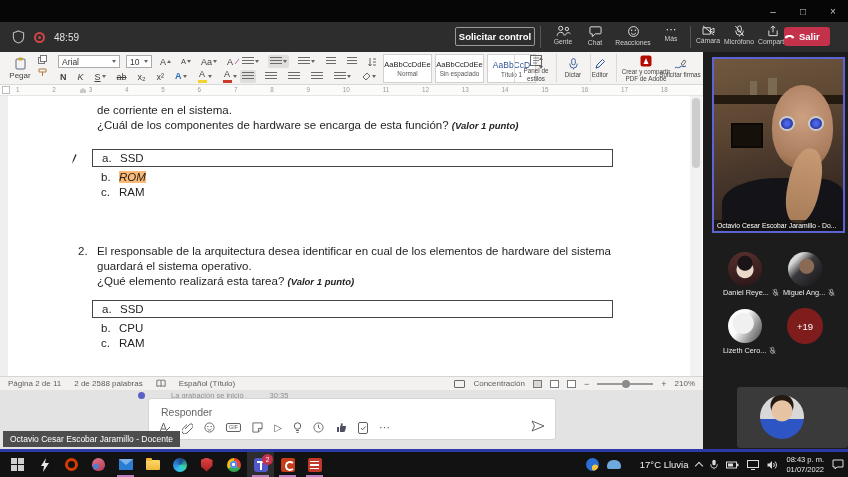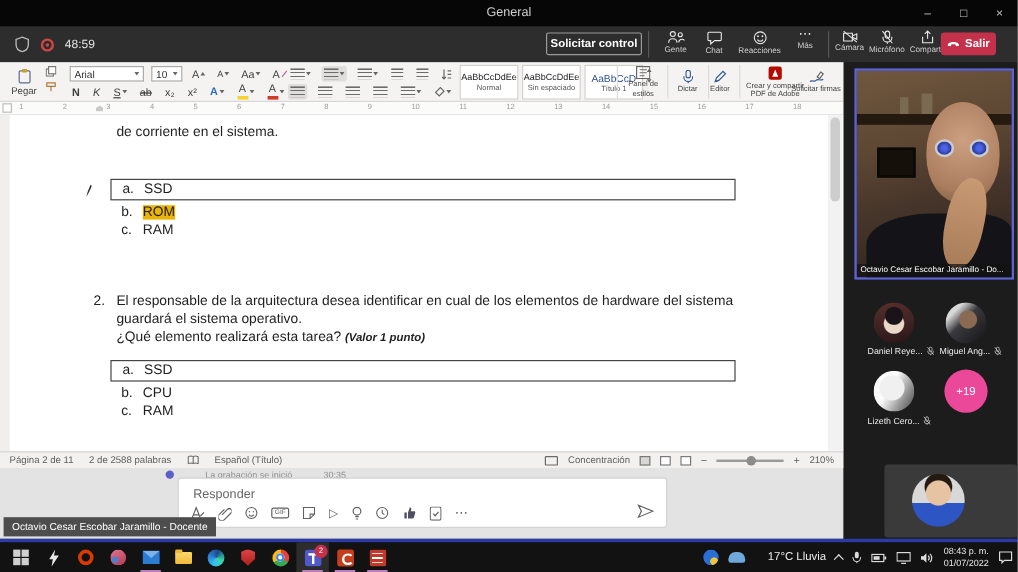--- a/index.html
+++ b/index.html
@@ -17,21 +17,21 @@
   .meetbar{position:absolute;left:0;top:22px;width:848px;height:30px;background:#2e2d2d;}
   .mb-left{position:absolute;left:12px;top:0;height:30px;display:flex;align-items:center;gap:9px;color:#c9c9c9;justify-content:flex-end;}
   .rec{width:11px;height:11px;border:2px solid #cf4646;border-radius:50%;position:relative;}
   .rec::after{content:"";position:absolute;left:2px;top:2px;width:3px;height:3px;border-radius:50%;background:#cf4646;}
   .timer{color:#e2e2e2;font-size:10px;}
   .req-btn{position:absolute;left:455px;top:5px;width:80px;height:19px;border:1px solid #9a9a9a;border-radius:2px;color:#fff;font-size:9.5px;font-weight:bold;display:flex;align-items:center;justify-content:center;}
   .mb-sep{position:absolute;top:4px;width:1px;height:22px;background:#565656;}
   .mb-icons{position:absolute;top:3px;display:flex;}
   .mb-item{display:flex;flex-direction:column;align-items:center;gap:1px;color:#e8e8e8;}
   .mb-item .lbl{font-size:6.8px;color:#cfcfcf;white-space:nowrap;}
-  .salir{position:absolute;left:784px;top:5px;width:46px;height:19px;background:#c4314b;border-radius:3px;display:flex;align-items:center;justify-content:center;gap:4px;color:#fff;font-size:9.5px;font-weight:bold;}
+  .salir{position:absolute;left:784px;top:5px;width:46px;height:19px;background:#c4314b;border-radius:3px;display:flex;align-items:center;gap:4px;color:#fff;font-size:9.5px;font-weight:bold;}
 
   
   .word{position:absolute;left:0;top:52px;width:703px;height:338px;background:#fff;}
   .ribbon{position:absolute;left:0;top:0;width:703px;height:33px;background:#f4f3f1;border-bottom:1px solid #d8d8d8;font-size:9px;color:#444;}
   .rb{position:absolute;display:flex;align-items:center;gap:6px;}
   .r1{top:3px;height:13px;}
   .r2{top:18px;height:13px;}
   .pegar{position:absolute;left:4px;top:2px;width:32px;height:29px;display:flex;flex-direction:column;align-items:center;justify-content:center;gap:1px;color:#444;font-size:8px;}
   .clipcol{position:absolute;left:38px;top:3px;display:flex;flex-direction:column;gap:4px;color:#666;}
   .fbox{border:1px solid #ababab;background:#fff;display:flex;align-items:center;justify-content:space-between;padding:0 3px;height:13px;font-size:8.5px;color:#333;}
@@ -59,21 +59,21 @@
   .indmark{position:absolute;left:80px;top:3px;width:6px;height:5px;background:#c9c9c9;clip-path:polygon(50% 0,100% 40%,100% 100%,0 100%,0 40%);}
 
   .doc{position:absolute;left:0;top:44px;width:703px;height:280px;background:#fff;font-size:11.5px;color:#1f1f1f;}
   .lstrip{position:absolute;left:0;top:0;width:8px;height:280px;background:#f0efee;}
   .dline{position:absolute;left:97px;white-space:nowrap;}
   .points{font-size:9.5px;font-weight:bold;font-style:italic;}
   .obox{position:absolute;left:92px;width:521px;height:18px;border:1px solid #454545;display:flex;align-items:center;}
   .letter{display:inline-block;width:18px;}
   .obox .letter{margin-left:9px;}
   .orow{position:absolute;left:101px;display:flex;}
-  .hl{background:#eab308;}
+  .hl{background:#fdba74;font-style:italic;}
   .qnum{position:absolute;left:78px;}
   .penmark{position:absolute;left:71px;top:57px;color:#222;}
 
   .scroll{position:absolute;right:1px;top:44px;width:12px;height:280px;background:#f2f2f2;}
   .thumb{position:absolute;left:2px;top:2px;width:8px;height:70px;background:#cdcdcd;border-radius:4px;}
 
   .wstatus{position:absolute;left:0;top:324px;width:703px;height:14px;background:#f2f1ef;border-top:1px solid #d5d5d5;display:flex;align-items:center;font-size:8px;color:#5e5e5e;padding:0 8px;gap:13px;}
   .ws-right{margin-left:auto;display:flex;align-items:center;gap:8px;}
   .focus-ic{width:11px;height:8px;border:1px solid #6a6a6a;border-radius:1px;}
   .view-ic{width:9px;height:8px;border:1px solid #7a7a7a;background:#fff;}
@@ -101,21 +101,21 @@
   .vhead{position:absolute;left:45%;top:15%;width:47%;height:49%;border-radius:50% 50% 46% 46%;background:radial-gradient(circle at 50% 38%,#cda081 0%,#a87c5c 70%,#7a5740 100%);}
   .vglass{position:absolute;width:16px;height:15px;border-radius:50%;border:2px solid #c9cdd0;background:radial-gradient(circle,#4b63e8 25%,#1b2470 90%);}
   .vbody{position:absolute;left:6%;bottom:-2%;width:94%;height:33%;background:#141418;border-radius:45% 25% 0 0;}
   .vhand{position:absolute;left:57%;top:52%;width:25%;height:44%;background:linear-gradient(#c79a74,#a87c58);border-radius:45%;transform:rotate(12deg);}
   .vname{position:absolute;left:0;right:0;bottom:0;background:rgba(18,18,18,.72);color:#fff;font-size:6.8px;padding:2px 3px;white-space:nowrap;overflow:hidden;}
   .av{position:absolute;width:34px;height:34px;border-radius:50%;}
   .av1{background:radial-gradient(circle at 50% 33%,#1a1418 0 7px,transparent 8px),radial-gradient(circle at 50% 52%,#ead8c8 0 8px,transparent 9px),linear-gradient(170deg,#57302c,#2a1619);}
   .av2{background:radial-gradient(circle at 55% 42%,#8a6a52 0 7px,transparent 8px),linear-gradient(135deg,#d8d8d8 0 22%,#3a3a3e 45%,#141417 100%);}
   .av3{background:radial-gradient(circle at 45% 42%,#f0f0f0 0 10px,transparent 11px),linear-gradient(120deg,#fbfbfb 0 40%,#9a9a9a 70%,#454545 100%);}
   .pname{position:absolute;display:flex;align-items:center;gap:3px;font-size:7.3px;color:#ececec;white-space:nowrap;}
-  .ovf{position:absolute;left:84px;top:256px;width:36px;height:36px;border-radius:50%;background:#ec4899;color:#fff;font-size:9.5px;display:flex;align-items:center;justify-content:center;}
+  .ovf{position:absolute;left:84px;top:256px;width:36px;height:36px;border-radius:50%;background:#7f1d1d;color:#fff;font-size:9.5px;display:flex;align-items:center;justify-content:center;}
   .selftile{position:absolute;left:34px;top:335px;width:111px;height:61px;background:#3a3a3a;border-radius:3px;}
   .selfav{position:absolute;left:23px;top:8px;width:44px;height:44px;border-radius:50%;background:radial-gradient(circle at 50% 36%,#e6c3a3 0 10px,transparent 11px),radial-gradient(circle at 50% 24%,#241a12 0 11px,transparent 12px),linear-gradient(#d8d8d8 0 55%,#2e55c4 55%);}
 
   
   .bluebar{position:absolute;left:0;top:449px;width:848px;height:3px;background:#2b3aa6;}
   .taskbar{position:absolute;left:0;top:452px;width:848px;height:25px;background:#121212;display:flex;align-items:center;padding-left:4px;}
   .tslot{width:27px;height:25px;display:flex;align-items:center;justify-content:center;position:relative;flex:0 0 auto;}
   .tslot.running::after{content:"";position:absolute;left:5px;right:5px;bottom:0;height:2px;background:#bd7cbe;}
   .tslot.active{background:#2e2d2d;}
   .winlogo{width:13px;height:13px;display:grid;grid-template-columns:6px 6px;grid-template-rows:6px 6px;gap:1px;}
@@ -139,21 +139,20 @@
   .trayhelp{width:13px;height:13px;border-radius:50%;background:radial-gradient(circle at 70% 75%,#f3c53c 0 3px,transparent 3.5px),#2a6fd6;}
   .wx{display:flex;align-items:center;gap:19px;font-size:9.5px;color:#ececec;}
   .cloud{width:14px;height:9px;background:#6fa8dc;border-radius:6px 6px 2px 2px;}
   .chev{width:6px;height:6px;border-left:1.5px solid #dcdcdc;border-top:1.5px solid #dcdcdc;transform:rotate(45deg);margin-top:3px;}
   .traytime{font-size:7.5px;line-height:1.3;text-align:right;color:#e8e8e8;}
 </style>
 </head>
 <body>
 
 <div class="titlebar">
-  <span class="win-title">General</span>
   <div class="win-controls">
     <span class="win-btn">–</span>
     <span class="win-btn">□</span>
     <span class="win-btn">×</span>
   </div>
 </div>
 
 <div class="meetbar">
   <div class="mb-left">
     <span>
@@ -481,20 +480,24 @@
         <span>17</span>
         <span>18</span>
       </div>
     <span class="indmark"></span>
   </div>
 
   <div class="doc">
     <div class="lstrip"></div>
 
     <div class="dline" style="top:8px">de corriente en el sistema.</div>
+    <div class="dline" style="top:23px">
+      <span>¿Cuál de los componentes de hardware se encarga de esta función?</span>
+      <span class="points">(Valor 1 punto)</span>
+    </div>
 
     <span class="penmark">
       <svg width="6" height="12" viewBox="0 0 6 12">
           <path d="M4.5 1L2 7l-1 4 2-3.5L5.5 2z" fill="#222"></path>
         </svg>
     </span>
 
     <div class="obox" style="top:53px">
       <span class="letter">a.</span>
       <span>SSD</span>

